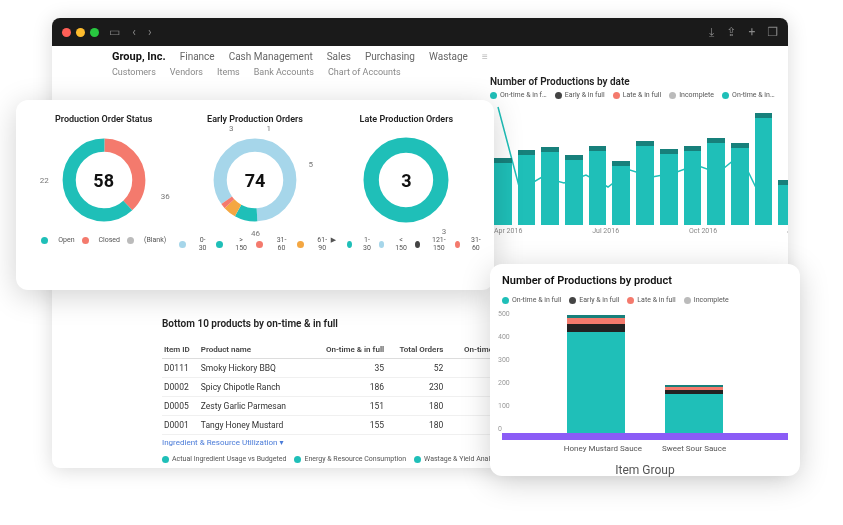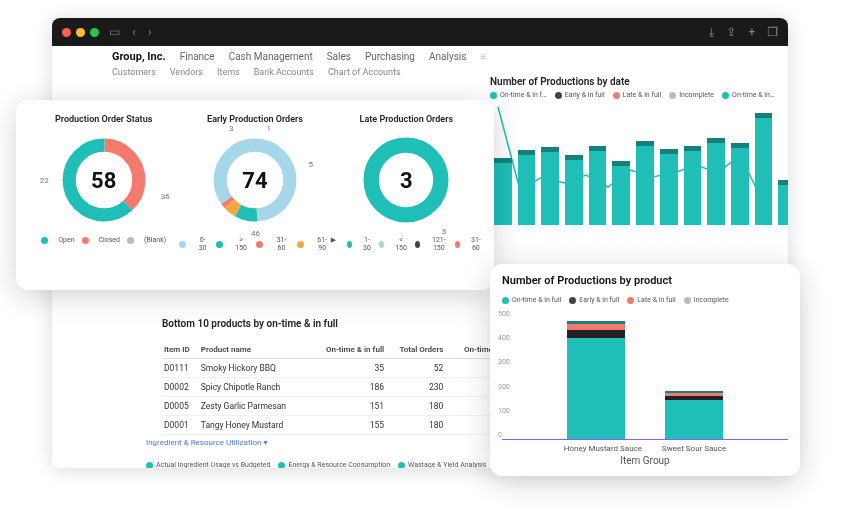--- a/index.html
+++ b/index.html
@@ -20,49 +20,49 @@
 .legend{display:flex;gap:8px;font-size:7px;color:#555;margin:4px 0;flex-wrap:wrap}
 .legend .li{display:flex;align-items:center;gap:3px}
 .legend .sw{width:7px;height:7px;border-radius:50%}
 .card{position:absolute;background:#fff;border-radius:12px;box-shadow:0 6px 30px rgba(0,0,0,.18)}
 .card-donuts{left:16px;top:100px;width:478px;height:190px;padding:14px 12px}
 .donut-row{display:flex;justify-content:space-between}
 .donut-col{flex:1;text-align:center;position:relative}
 .donut-title{font-size:9px;font-weight:600;color:#222;margin-bottom:10px}
 .donut{width:92px;height:92px;margin:0 auto;position:relative}
 .donut svg{width:100%;height:100%}
-.donut .center{position:absolute;inset:0;display:flex;align-items:center;justify-content:center;font-size:22px;font-weight:700;color:#111}
+.donut .center{position:absolute;inset:0;display:flex;align-items:center;justify-content:center;font-size:18px;font-weight:700;color:#111}
 .dn-lbl{position:absolute;font-size:8px;color:#777}
 .donut-legend{display:flex;justify-content:center;gap:7px;font-size:7px;color:#555;margin-top:10px}
 .donut-legend .li{display:flex;align-items:center;gap:10px}
 .donut-legend .sw{width:7px;height:7px;border-radius:50%}
 .teal{background:#1fbfb8}.coral{background:#f47a6d}.grey{background:#bbb}.blue{background:#a6d6ea}.orange{background:#f4a742}.dgrey{background:#444}
 .bydate{position:absolute;left:438px;top:58px;width:330px;height:180px}
 .bydate .bars{position:relative;height:120px;width:310px;display:flex;align-items:flex-end;gap:6px;padding:0 4px;margin-top:6px}
 .bydate .bar{flex:1;background:#1fbfb8;position:relative}
 .bydate .bar .seg{position:absolute;left:0;right:0;background:#17807b}
 .bydate .line{position:absolute;left:0;right:0;pointer-events:none}
 .bydate .xaxis{display:flex;font-size:7px;color:#888;justify-content:space-between;padding:2px 4px}
 .bydate .yl{position:absolute;left:-6px;font-size:7px;color:#999}
 .table-sec{position:absolute;left:110px;top:300px;width:370px}
 .table-sec h3{font-size:10px;font-weight:600;color:#222;margin-bottom:12px}
 table{width:100%;border-collapse:collapse;font-size:8.5px;color:#333}
 th{text-align:left;font-weight:600;color:#444;padding:4px 2px;border-bottom:1px solid #ddd;font-size:8px}
 td{padding:4px 2px;border-bottom:1px solid #f0f0f0}
 th:nth-child(3),th:nth-child(4),th:nth-child(5),td:nth-child(3),td:nth-child(4),td:nth-child(5){text-align:right}
 .card-product{left:490px;top:264px;width:310px;height:212px;padding:10px 12px}
 .card-product .title{font-size:11px;font-weight:600;color:#111;margin-bottom:9px}
-.pbars{display:flex;justify-content:center;gap:40px;align-items:flex-end;height:130px;margin-top:6px;position:relative;border-bottom:1px solid #8b5cf6}
+.pbars{display:flex;justify-content:center;gap:40px;align-items:flex-end;height:130px;margin-top:6px;position:relative;border-bottom:7px solid #8b5cf6}
 .pbar{width:58px;position:relative}
 .pbar .stack{position:absolute;bottom:0;left:0;right:0}
 .pbar .s{width:100%}
 .pbars .yax{position:absolute;left:-4px;top:0;bottom:0;display:flex;flex-direction:column;justify-content:space-between;font-size:7px;color:#999}
 .plabels{display:flex;justify-content:center;gap:20px;font-size:8px;color:#555;margin-top:4px}
-.xlab{text-align:center;font-size:10px;color:#555;margin-top:2px}
-.ingr{position:absolute;left:94px;top:420px;font-size:7px;color:#666;display:flex;gap:10px;flex-wrap:wrap;width:360px}
+.xlab{text-align:center;font-size:12px;color:#555;margin-top:10px}
+.ingr{position:absolute;left:110px;top:420px;font-size:7px;color:#666;display:flex;gap:4px;flex-wrap:wrap;width:360px}
 .ingr .hd{color:#4a7bd8;font-size:8px;margin-right:10px}
 </style>
 </head>
 <body>
 
 <div class="window">
   <div class="titlebar">
     <div class="tb-left">
       <div class="dots">
         <div class="dot r"></div>
@@ -82,21 +82,21 @@
       <span>❐</span>
     </div>
   </div>
 
   <div class="nav">
     <span class="brand">Group, Inc.</span>
     <span>Finance</span>
     <span>Cash Management</span>
     <span>Sales</span>
     <span>Purchasing</span>
-    <span>Analysis</span>
+    <span>Wastage</span>
     <span style="color:#bbb">≡</span>
   </div>
   <div class="subnav">
     <span>Customers</span>
     <span>Vendors</span>
     <span>Items</span>
     <span>Bank Accounts</span>
     <span>Chart of Accounts</span>
   </div>
 
@@ -164,20 +164,26 @@
         <div class="bar" style="height: 82.5px;">
           <div class="seg" style="top: 0px; height: 5px;"></div>
         </div>
         <div class="bar" style="height: 112.5px;">
           <div class="seg" style="top: 0px; height: 5px;"></div>
         </div>
         <div class="bar" style="height: 45px;">
           <div class="seg" style="top: 0px; height: 5px;"></div>
         </div>
       </div>
+    <div class="xaxis">
+      <span>Apr 2016</span>
+      <span>Jul 2016</span>
+      <span>Oct 2016</span>
+      <span>Jan 2017</span>
+    </div>
   </div>
 
   <div class="table-sec">
     <h3>Bottom 10 products by on-time &amp; in full</h3>
     <table>
       <thead>
           <tr id="thead-row">
             <th>Item ID</th>
             <th>Product name</th>
             <th>On-time &amp; in full</th>

